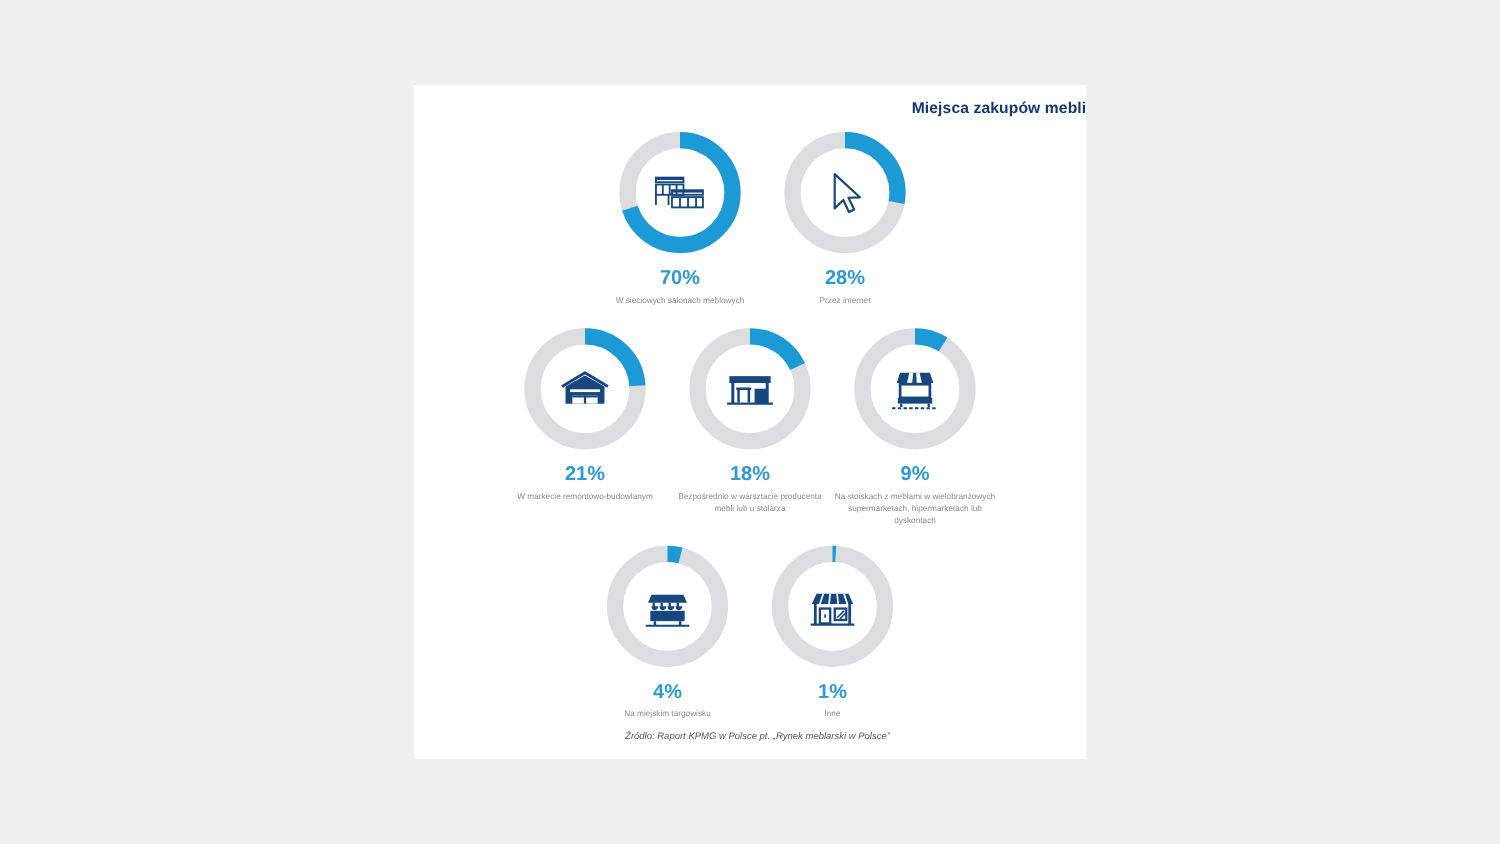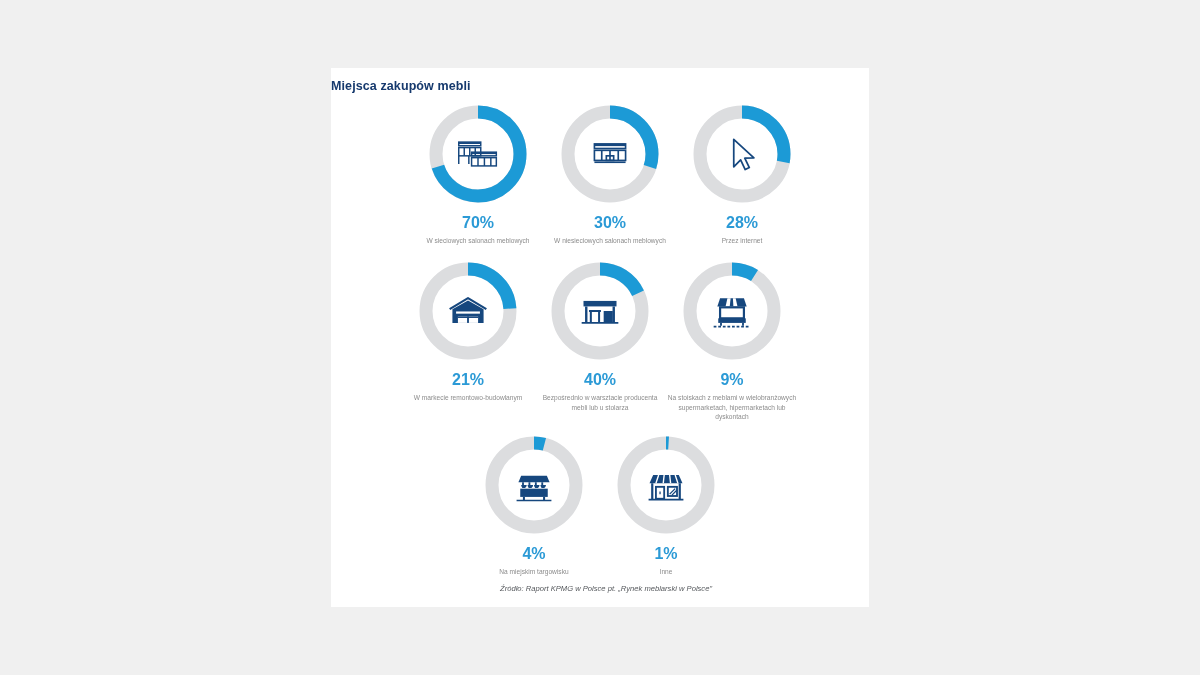--- a/index.html
+++ b/index.html
@@ -23,21 +23,21 @@
   #card {
     position: absolute;
     left: 331px;
     top: 68px;
     width: 538px;
     height: 539px;
     background: #ffffff;
   }
 
   #chart-title {
-    text-align: left;
+    text-align: right;
     margin-top: 11px;
     font-size: 12.5px;
     font-weight: bold;
     color: #16396d;
     letter-spacing: 0.1px;
   }
 
   
   .donut-row {
     display: flex;
@@ -151,42 +151,20 @@
     </svg>
             </div>
           </div>
           <div class="donut-pct">70%</div>
           <div class="donut-label">W sieciowych salonach meblowych</div>
         </div>
         <div class="donut-item">
           <div class="donut-wrap">
             <svg viewBox="0 0 104 104">
               <circle cx="52" cy="52" r="42" fill="none" stroke="#dcdddf" stroke-width="13"></circle>
-              <circle cx="52" cy="52" r="42" fill="none" stroke="#1c9ad6" stroke-width="13" stroke-dasharray="79.17 184.73"></circle>
-            </svg>
-            <div class="donut-icon">
-    <svg viewBox="0 0 48 48">
-      <g fill="none" stroke="#16477e" stroke-width="1.8">
-        <rect x="7" y="13" width="34" height="5"></rect>
-        <rect x="7" y="20" width="34" height="11"></rect>
-        <path d="M15 20v11M24 20v11M33 20v11"></path>
-        <path d="M7 33h34"></path>
-        <rect x="20" y="26" width="8" height="5"></rect>
-      </g>
-      <rect x="7" y="13" width="34" height="2.4" fill="#16477e"></rect>
-    </svg>
-            </div>
-          </div>
-          <div class="donut-pct">30%</div>
-          <div class="donut-label">W niesieciowych salonach meblowych</div>
-        </div>
-        <div class="donut-item">
-          <div class="donut-wrap">
-            <svg viewBox="0 0 104 104">
-              <circle cx="52" cy="52" r="42" fill="none" stroke="#dcdddf" stroke-width="13"></circle>
               <circle cx="52" cy="52" r="42" fill="none" stroke="#1c9ad6" stroke-width="13" stroke-dasharray="73.89 190.00"></circle>
             </svg>
             <div class="donut-icon">
     <svg viewBox="0 0 48 48">
       <path d="M15 8 L15 38 L22.5 30.5 L27.5 41 L32 38.8 L27 28.6 L37 28.2 Z" fill="#ffffff" stroke="#16477e" stroke-width="1.9" stroke-linejoin="round"></path>
     </svg>
             </div>
           </div>
           <div class="donut-pct">28%</div>
           <div class="donut-label">Przez internet</div>
@@ -229,21 +207,21 @@
       <path d="M9 19v18M39 19v18" stroke="#16477e" stroke-width="2.6" fill="none"></path>
       <rect x="28" y="24" width="10" height="13" fill="#16477e"></rect>
       <g fill="none" stroke="#16477e" stroke-width="2.2">
         <path d="M12 24h13"></path>
         <path d="M14 24v12M23 24v12"></path>
       </g>
       <path d="M4 37h40" stroke="#16477e" stroke-width="2" fill="none"></path>
     </svg>
             </div>
           </div>
-          <div class="donut-pct">40%</div>
+          <div class="donut-pct">18%</div>
           <div class="donut-label">Bezpośrednio w warsztacie producenta mebli lub u stolarza</div>
         </div>
         <div class="donut-item">
           <div class="donut-wrap">
             <svg viewBox="0 0 104 104">
               <circle cx="52" cy="52" r="42" fill="none" stroke="#dcdddf" stroke-width="13"></circle>
               <circle cx="52" cy="52" r="42" fill="none" stroke="#1c9ad6" stroke-width="13" stroke-dasharray="23.75 240.14"></circle>
             </svg>
             <div class="donut-icon">
     <svg viewBox="0 0 48 48">

